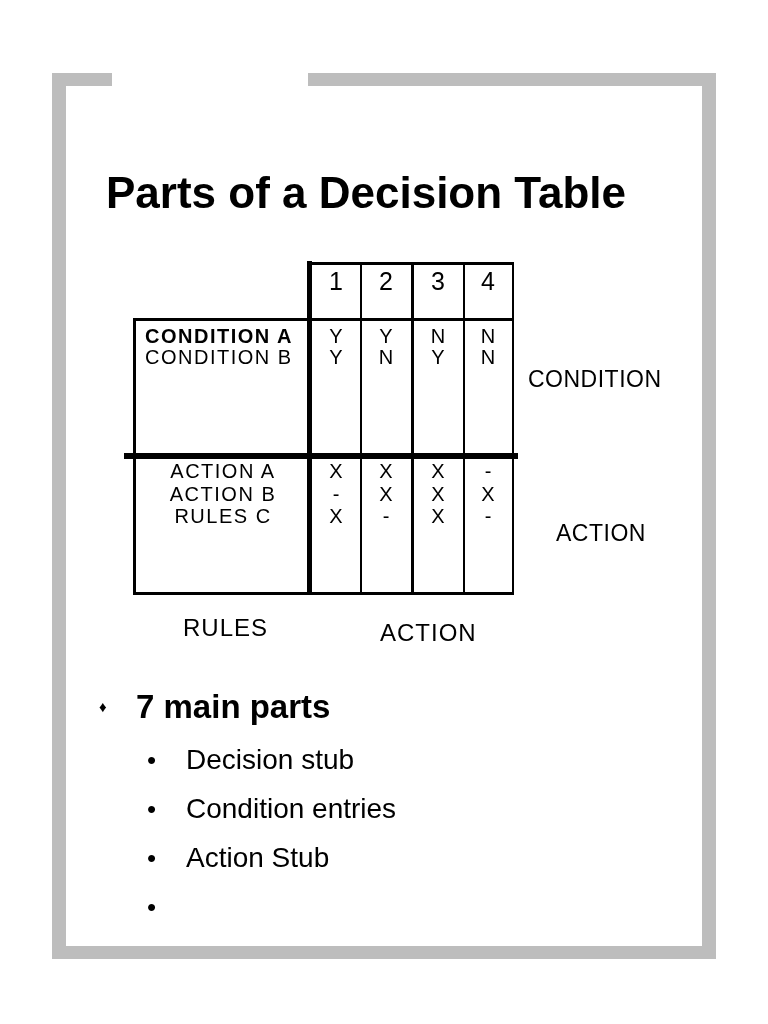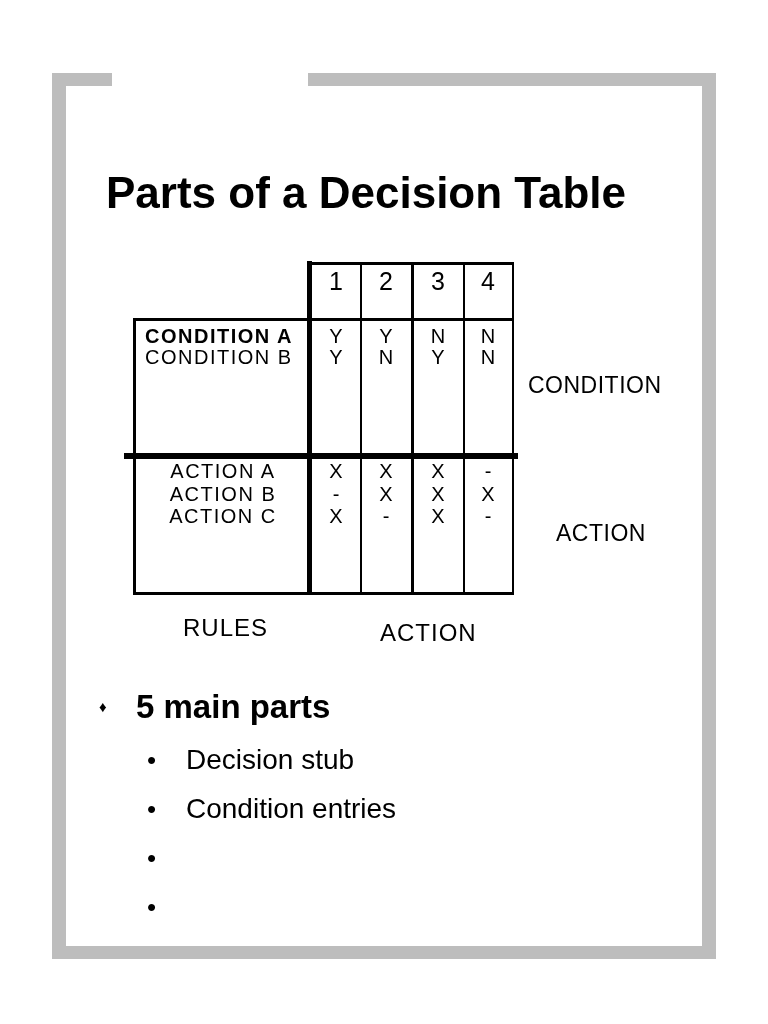--- a/index.html
+++ b/index.html
@@ -116,55 +116,56 @@
   <div class="cell" style="left:416px; top:326px;">N</div>
   <div class="cell" style="left:466px; top:326px;">N</div>
 
   <div class="cell" style="left:314px; top:347px;">Y</div>
   <div class="cell" style="left:364px; top:347px;">N</div>
   <div class="cell" style="left:416px; top:347px;">Y</div>
   <div class="cell" style="left:466px; top:347px;">N</div>
 
   <div class="action-stub" style="top:484px;">ACTION B</div>
   <div class="action-stub" style="top:461px;">ACTION A</div>
-  <div class="action-stub" style="top:506px;">ACTION C</div>
+  <div class="action-stub" style="top:506px;">RULES C</div>
 
   <div class="cell" style="left:314px; top:461px;">X</div>
   <div class="cell" style="left:364px; top:461px;">X</div>
   <div class="cell" style="left:416px; top:461px;">X</div>
   <div class="cell" style="left:466px; top:461px;">-</div>
 
   <div class="cell" style="left:314px; top:484px;">-</div>
   <div class="cell" style="left:364px; top:484px;">X</div>
   <div class="cell" style="left:416px; top:484px;">X</div>
   <div class="cell" style="left:466px; top:484px;">X</div>
 
   <div class="cell" style="left:314px; top:506px;">X</div>
   <div class="cell" style="left:364px; top:506px;">-</div>
   <div class="cell" style="left:416px; top:506px;">X</div>
   <div class="cell" style="left:466px; top:506px;">-</div>
 
-  <div class="side-label" style="left:528px; top:367px;margin-top:6px;">CONDITION</div>
+  <div class="side-label" style="left:528px; top:367px;">CONDITION</div>
   <div class="side-label" style="left:556px; top:521px;">ACTION</div>
   <div class="bottom-label" style="left:183px; top:615px;">RULES</div>
   <div class="bottom-label" style="left:380px; top:620px;">ACTION</div>
 
   <div class="head-bullet" style="top:690px;">
     <span class="dia">♦</span>
-    <span>5 main parts</span>
+    <span>7 main parts</span>
   </div>
 
   <div class="sub-bullet" style="top:745px;">
     <span class="dot">•</span>
     <span>Decision stub</span>
   </div>
   <div class="sub-bullet" style="top:794px;">
     <span class="dot">•</span>
     <span>Condition entries</span>
   </div>
   <div class="sub-bullet" style="top:843px;">
     <span class="dot">•</span>
+    <span>Action Stub</span>
   </div>
   <div class="sub-bullet" style="top:892px;">
     <span class="dot">•</span>
   </div>
 
 </div>
 
 </body></html>

